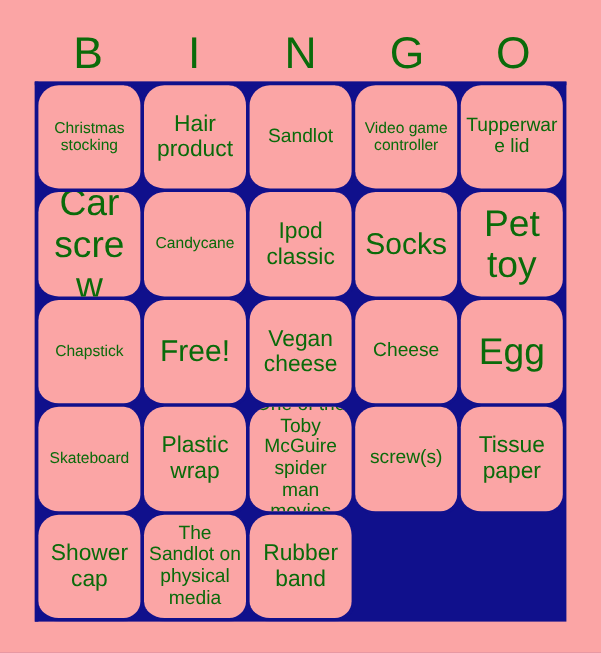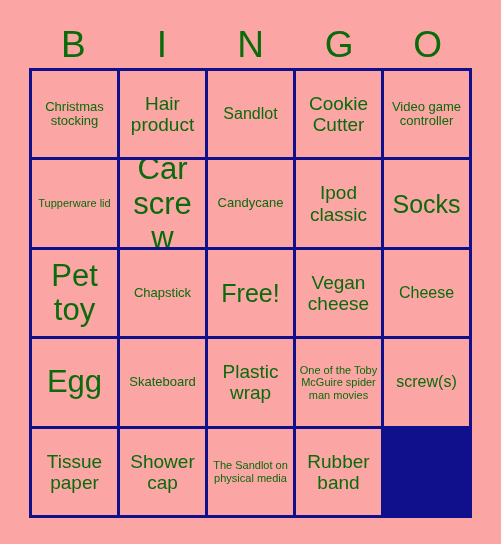--- a/index.html
+++ b/index.html
@@ -65,34 +65,35 @@
     box-sizing: border-box;
     border-right: 3px solid #10108c;
     border-bottom: 3px solid #10108c;
     background: #fba5a5;
     display: flex;
     align-items: center;
     justify-content: center;
     text-align: center;
     padding: 2px 3px;
     overflow: hidden;
+    border-radius: 17px;
   }
 
   .cell-text {
     color: #0a6b0a;
     font-family: "Liberation Sans", sans-serif;
     line-height: 1.08;
     display: block;
     width: 100%;
     word-wrap: break-word;
     user-select: none;
   }
 
   
-  .sz-xs  { font-size: 11px; line-height: 1.12; }
+  .sz-xs  { font-size: 16px; line-height: 1.12; }
   .sz-s   { font-size: 13px;   line-height: 1.12; }
   .sz-m   { font-size: 16px;   line-height: 1.12; }
   .sz-l   { font-size: 19px;   line-height: 1.12; }
   .sz-xl  { font-size: 25px;   line-height: 1.12; }
   .sz-xxl { font-size: 31px;   line-height: 1.10; }
 </style>
 </head>
 <body>
 
 <div id="card-root">
@@ -107,23 +108,20 @@
 
   <div id="bingo-grid">
       <div class="bingo-cell">
         <span class="cell-text sz-s">Christmas stocking</span>
       </div>
       <div class="bingo-cell">
         <span class="cell-text sz-l">Hair product</span>
       </div>
       <div class="bingo-cell">
         <span class="cell-text sz-m">Sandlot</span>
-      </div>
-      <div class="bingo-cell">
-        <span class="cell-text sz-l">Cookie Cutter</span>
       </div>
       <div class="bingo-cell">
         <span class="cell-text sz-s">Video game controller</span>
       </div>
       <div class="bingo-cell">
         <span class="cell-text sz-xs">Tupperware lid</span>
       </div>
       <div class="bingo-cell">
         <span class="cell-text sz-xxl">Car screw</span>
       </div>

